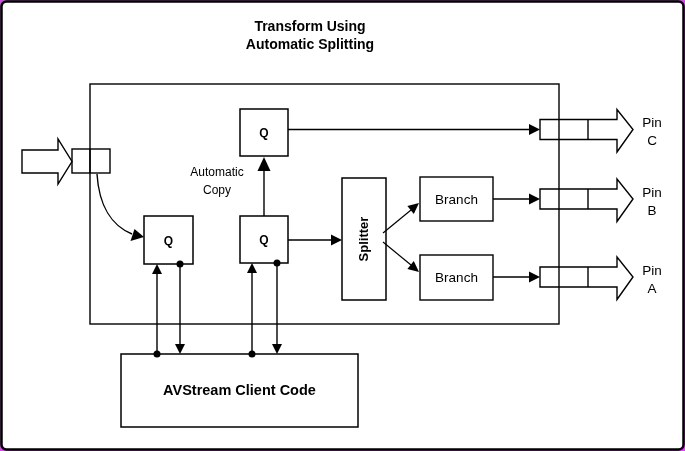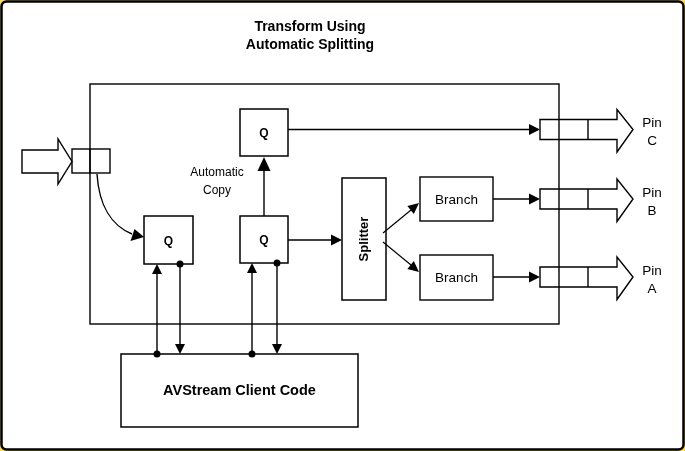--- a/index.html
+++ b/index.html
@@ -5,21 +5,21 @@
   html, body {
     margin: 0;
     padding: 0;
     background: #ffffff;
     font-family: "Liberation Sans", sans-serif;
   }
   .canvas {
     position: relative;
     width: 685px;
     height: 451px;
-    background: #fde047;
+    background: #d946ef;
   }
   svg { display: block; }
   text {
     fill: #000000;
     font-family: "Liberation Sans", sans-serif;
   }
   .title-text      { font-size: 14px; font-weight: bold; }
   .q-label         { font-size: 12px; font-weight: bold; }
   .splitter-label  { font-size: 13px; font-weight: bold; }
   .branch-label    { font-size: 13.5px; }

